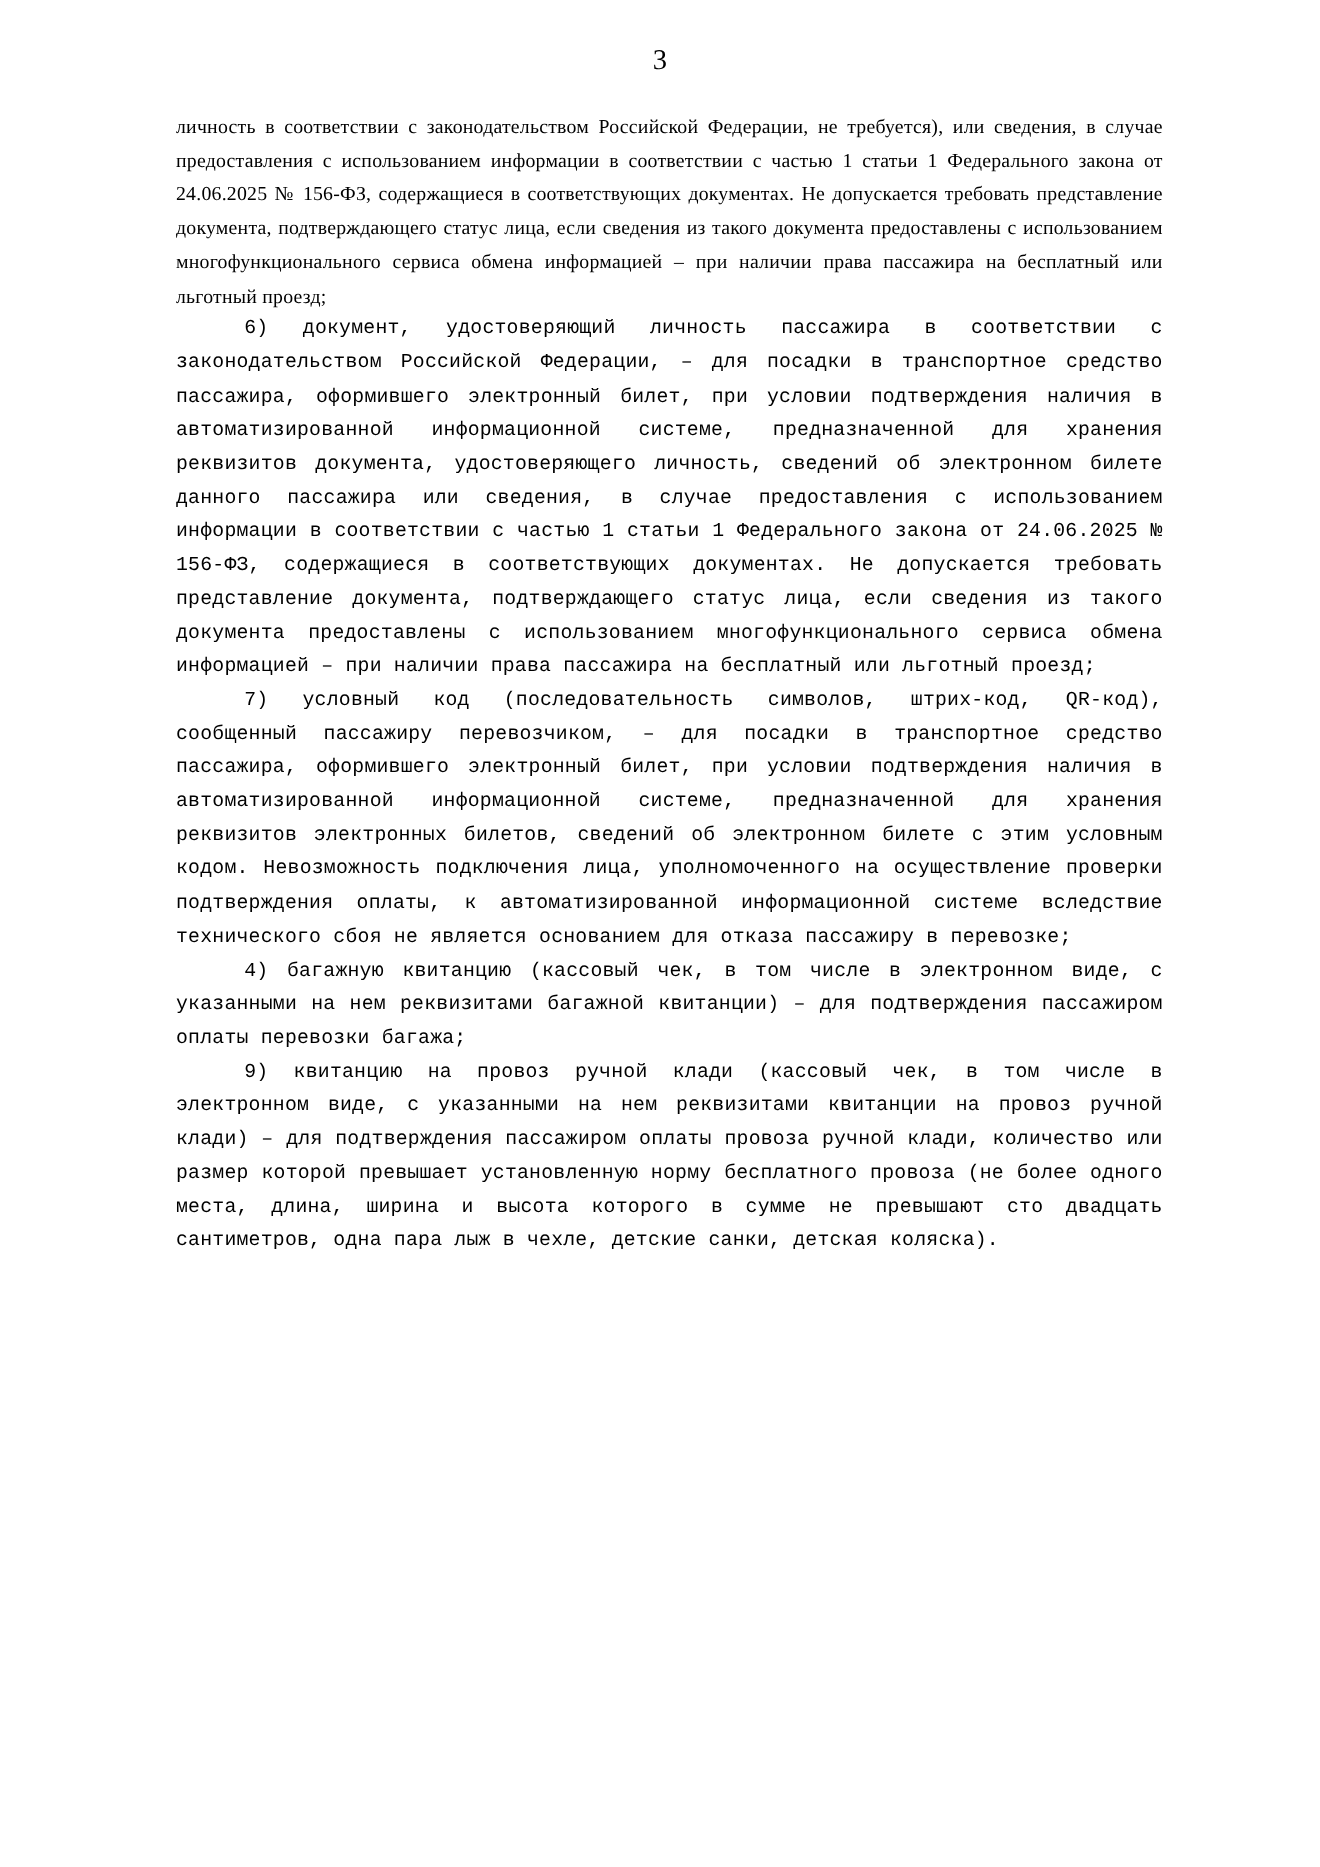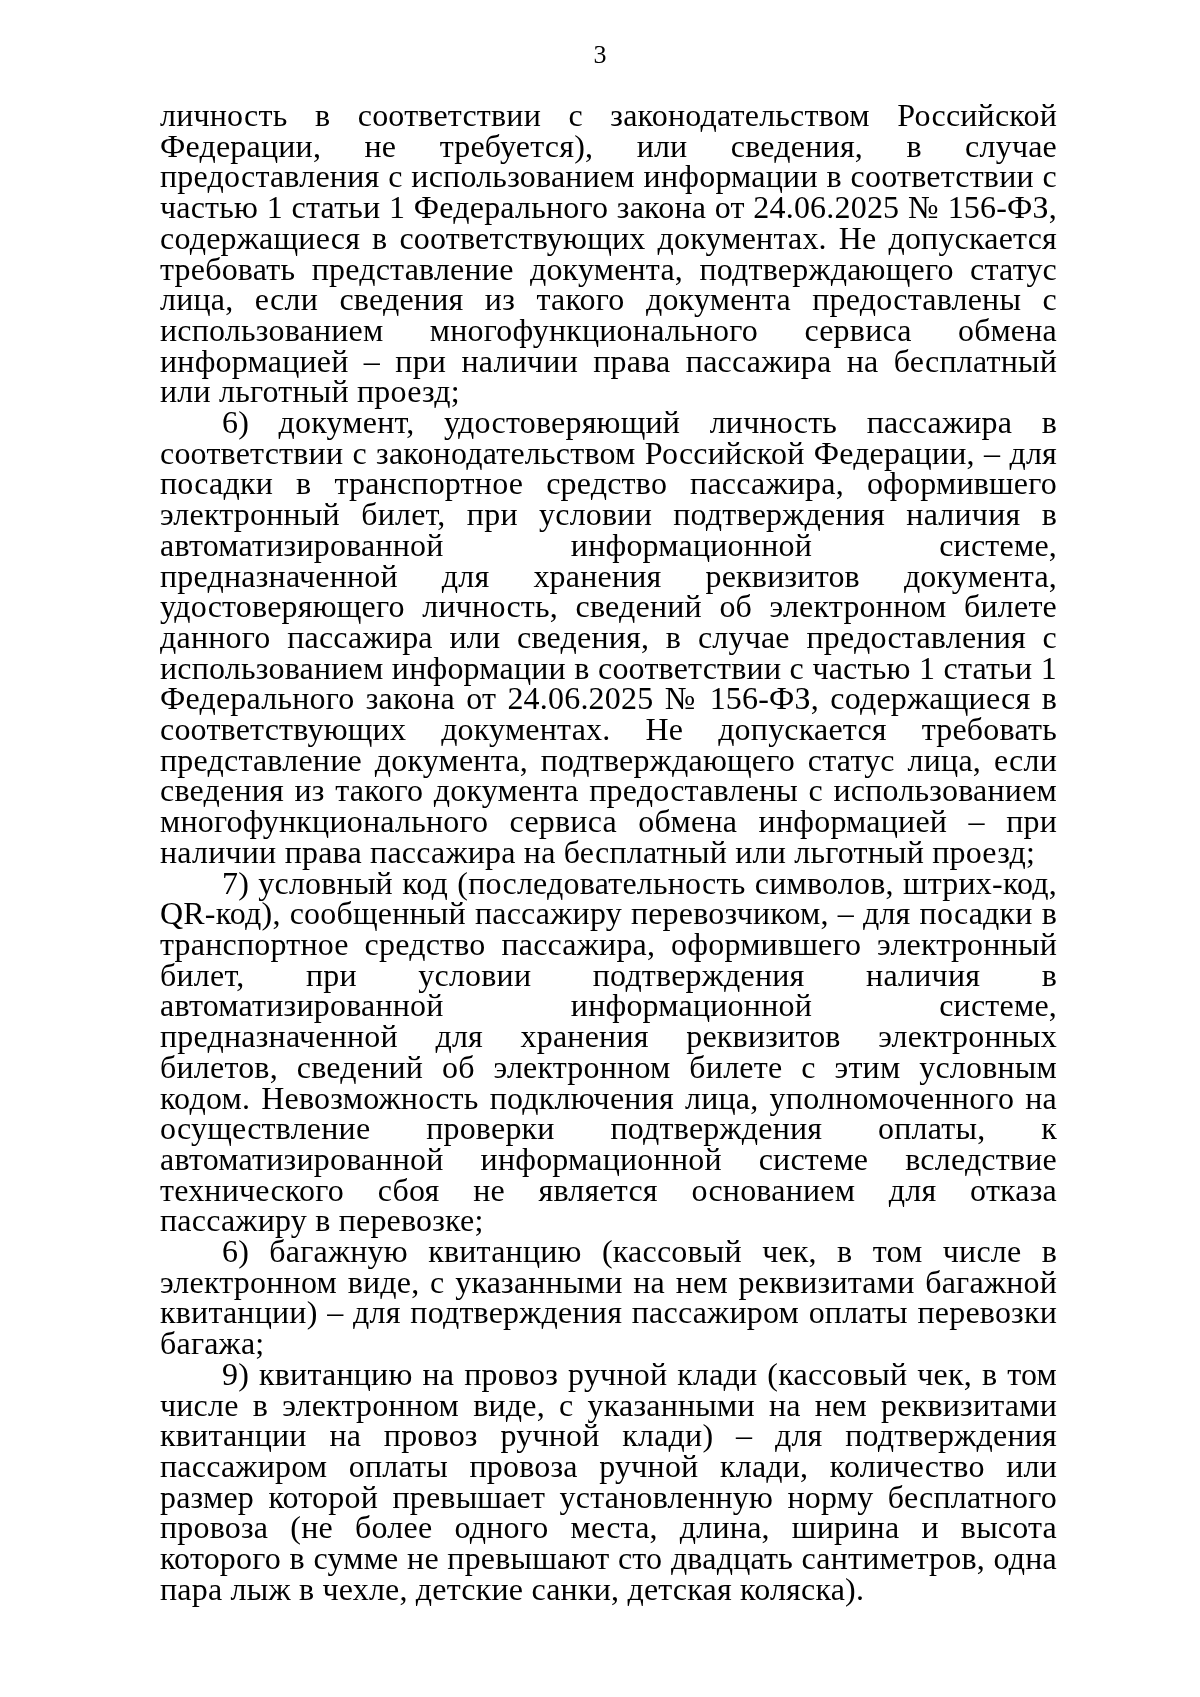--- a/index.html
+++ b/index.html
@@ -23,48 +23,49 @@
     width: 1200px;
     text-align: center;
     font-size: 26px;
     line-height: 26px;
   }
   .content {
     position: absolute;
     top: 100px;
     left: 160px;
     width: 897px;
-    font-size: 32px;
+    font-size: 18px;
     line-height: 30.7px;
     text-align: justify;
     letter-spacing: 0.2px;
   }
   .content p {
     margin: 0;
     padding: 0;
   }
   .content p.indent {
     text-indent: 62px;
+    font-family: Liberation Mono, monospace;
   }
 </style>
 </head>
 <body>
 
 <div class="page">
 
   <div class="page-number">3</div>
 
   <div class="content">
 
     <p>личность в соответствии с законодательством Российской Федерации, не требуется), или сведения, в случае предоставления с использованием информации в соответствии с частью 1 статьи 1 Федерального закона от 24.06.2025 № 156-ФЗ, содержащиеся в соответствующих документах. Не допускается требовать представление документа, подтверждающего статус лица, если сведения из такого документа предоставлены с использованием многофункционального сервиса обмена информацией – при наличии права пассажира на бесплатный или льготный проезд;</p>
 
     <p class="indent">6) документ, удостоверяющий личность пассажира в соответствии с законодательством Российской Федерации, – для посадки в транспортное средство пассажира, оформившего электронный билет, при условии подтверждения наличия в автоматизированной информационной системе, предназначенной для хранения реквизитов документа, удостоверяющего личность, сведений об электронном билете данного пассажира или сведения, в случае предоставления с использованием информации в соответствии с частью 1 статьи 1 Федерального закона от 24.06.2025 № 156-ФЗ, содержащиеся в соответствующих документах. Не допускается требовать представление документа, подтверждающего статус лица, если сведения из такого документа предоставлены с использованием многофункционального сервиса обмена информацией – при наличии права пассажира на бесплатный или льготный проезд;</p>
 
 
     <p class="indent">7) условный код (последовательность символов, штрих-код, QR-код), сообщенный пассажиру перевозчиком, – для посадки в транспортное средство пассажира, оформившего электронный билет, при условии подтверждения наличия в автоматизированной информационной системе, предназначенной для хранения реквизитов электронных билетов, сведений об электронном билете с этим условным кодом. Невозможность подключения лица, уполномоченного на осуществление проверки подтверждения оплаты, к автоматизированной информационной системе вследствие технического сбоя не является основанием для отказа пассажиру в перевозке;</p>
 
-    <p class="indent">6) багажную квитанцию (кассовый чек, в том числе в электронном виде, с указанными на нем реквизитами багажной квитанции) – для подтверждения пассажиром оплаты перевозки багажа;</p>
+    <p class="indent">4) багажную квитанцию (кассовый чек, в том числе в электронном виде, с указанными на нем реквизитами багажной квитанции) – для подтверждения пассажиром оплаты перевозки багажа;</p>
 
     <p class="indent">9) квитанцию на провоз ручной клади (кассовый чек, в том числе в электронном виде, с указанными на нем реквизитами квитанции на провоз ручной клади) – для подтверждения пассажиром оплаты провоза ручной клади, количество или размер которой превышает установленную норму бесплатного провоза (не более одного места, длина, ширина и высота которого в сумме не превышают сто двадцать сантиметров, одна пара лыж в чехле, детские санки, детская коляска).</p>
 
   </div>
 
 </div>
 
 </body></html>

